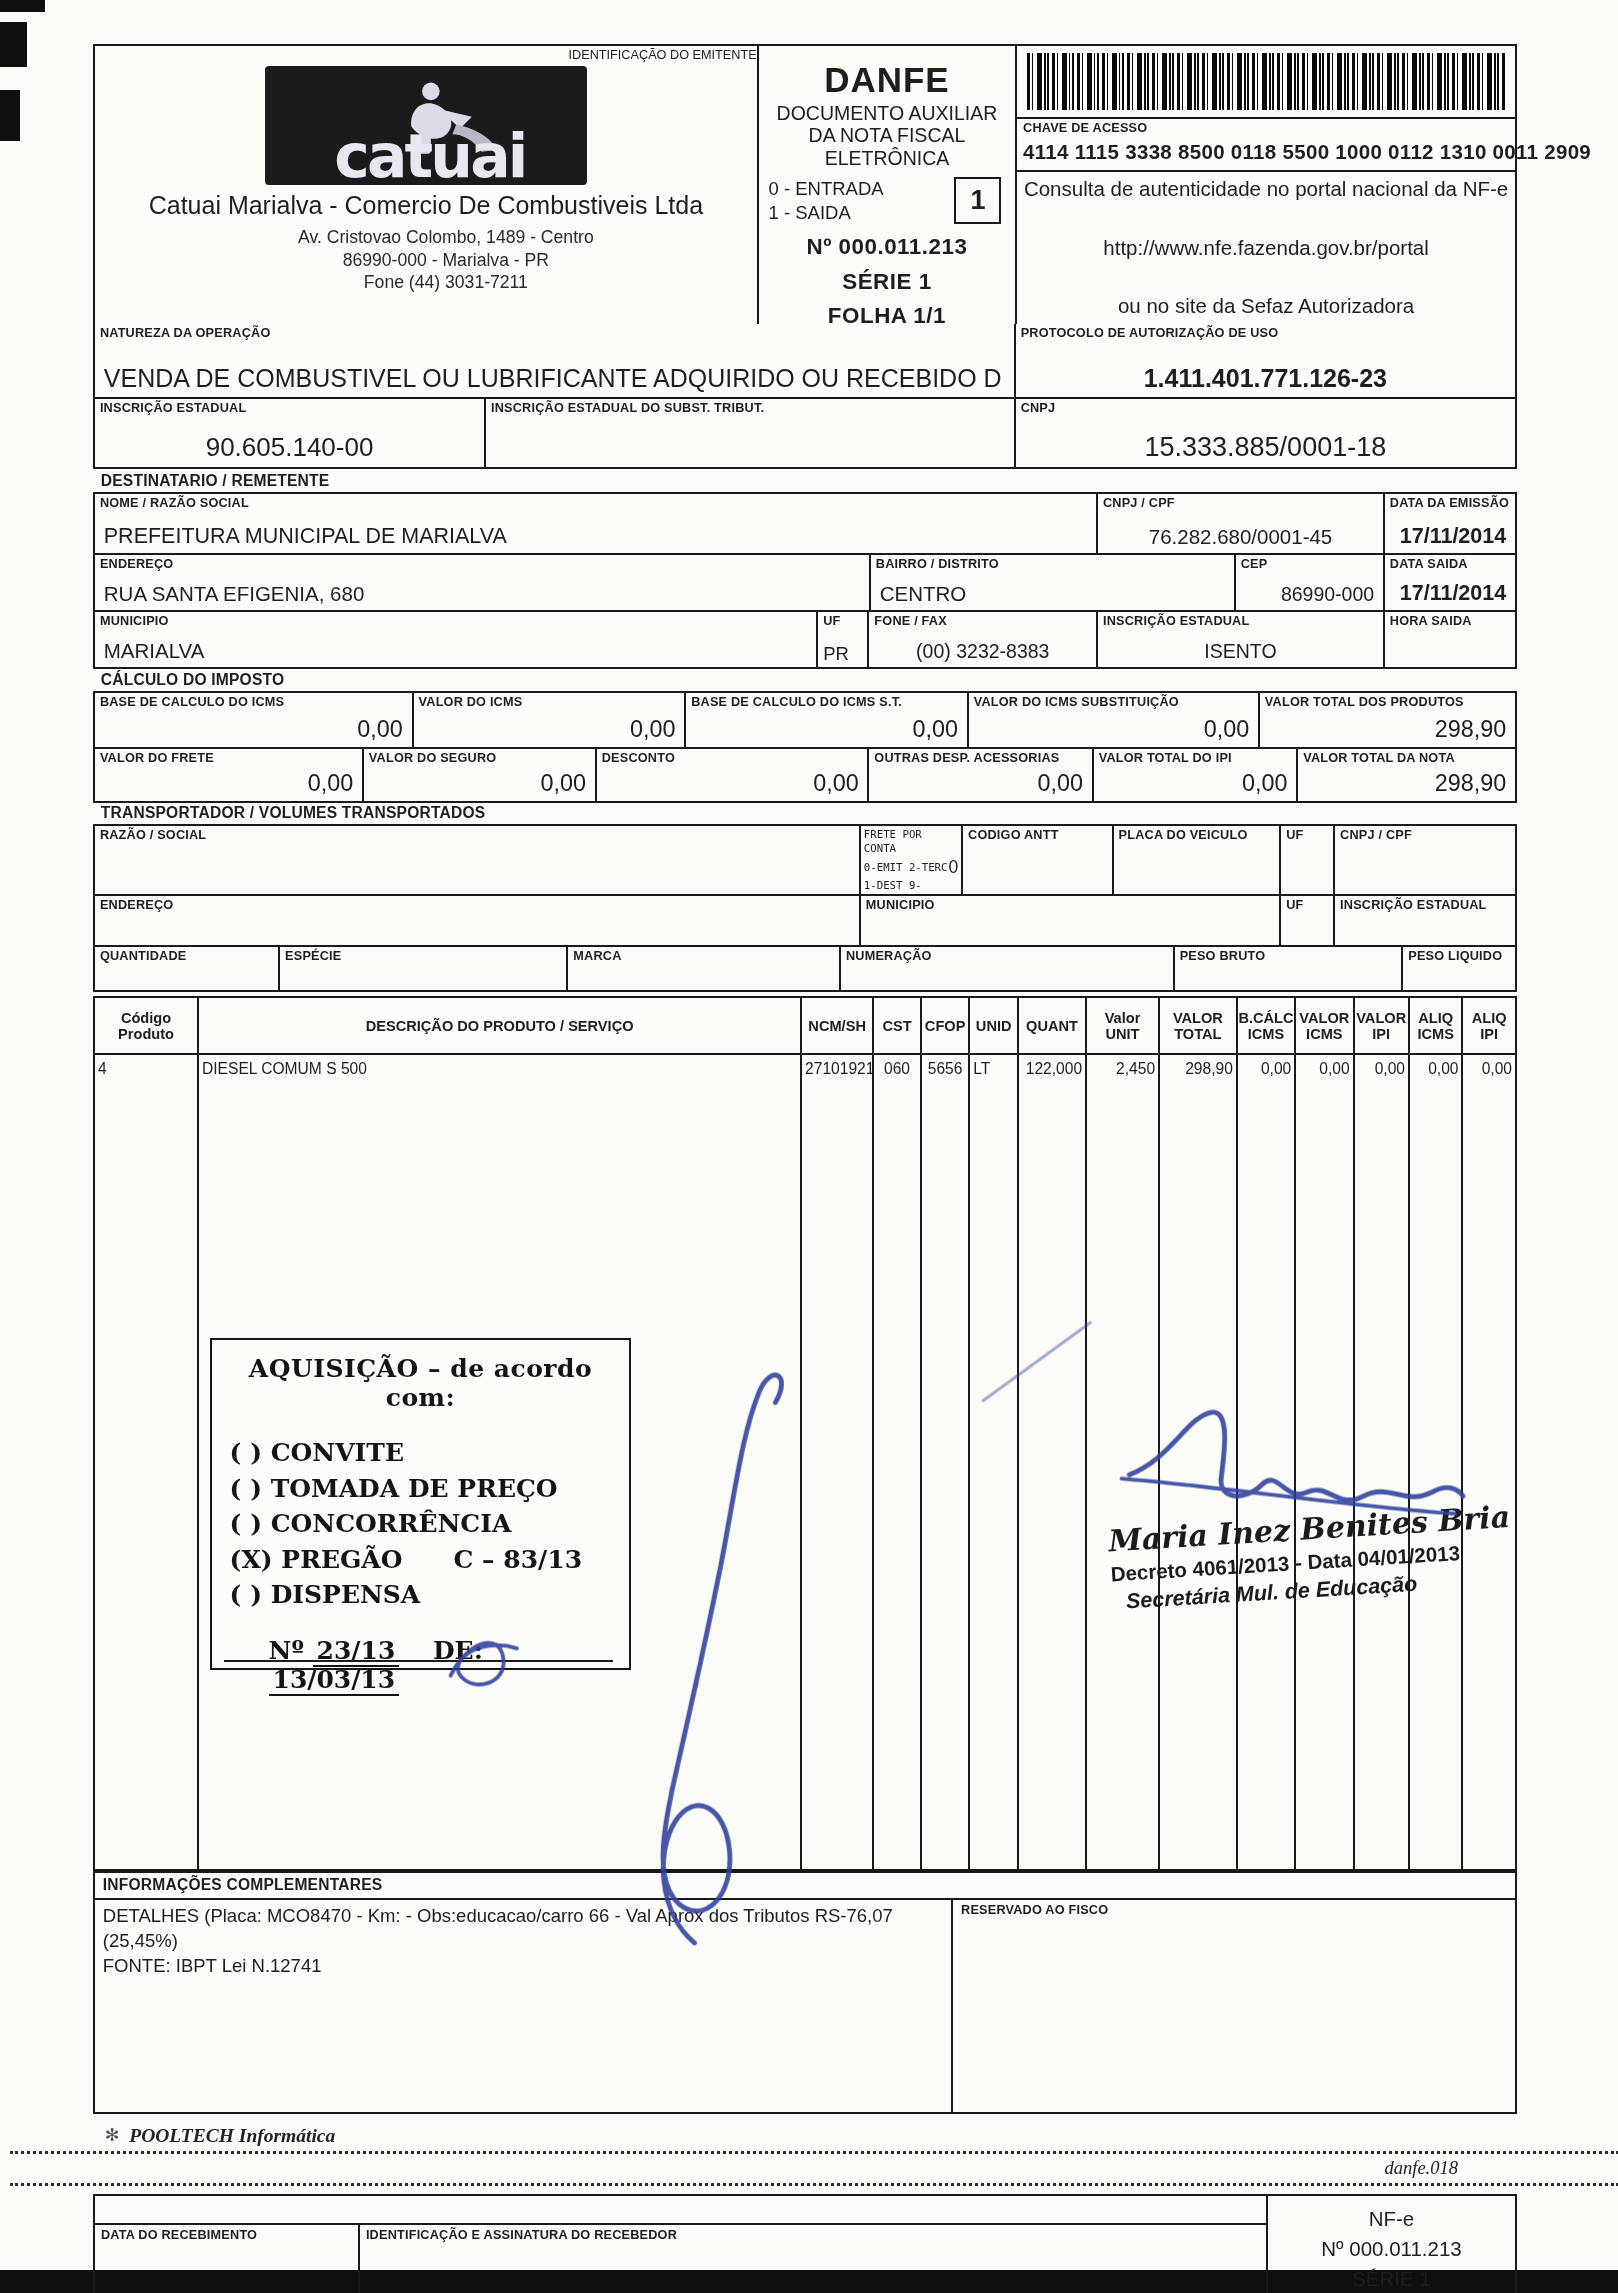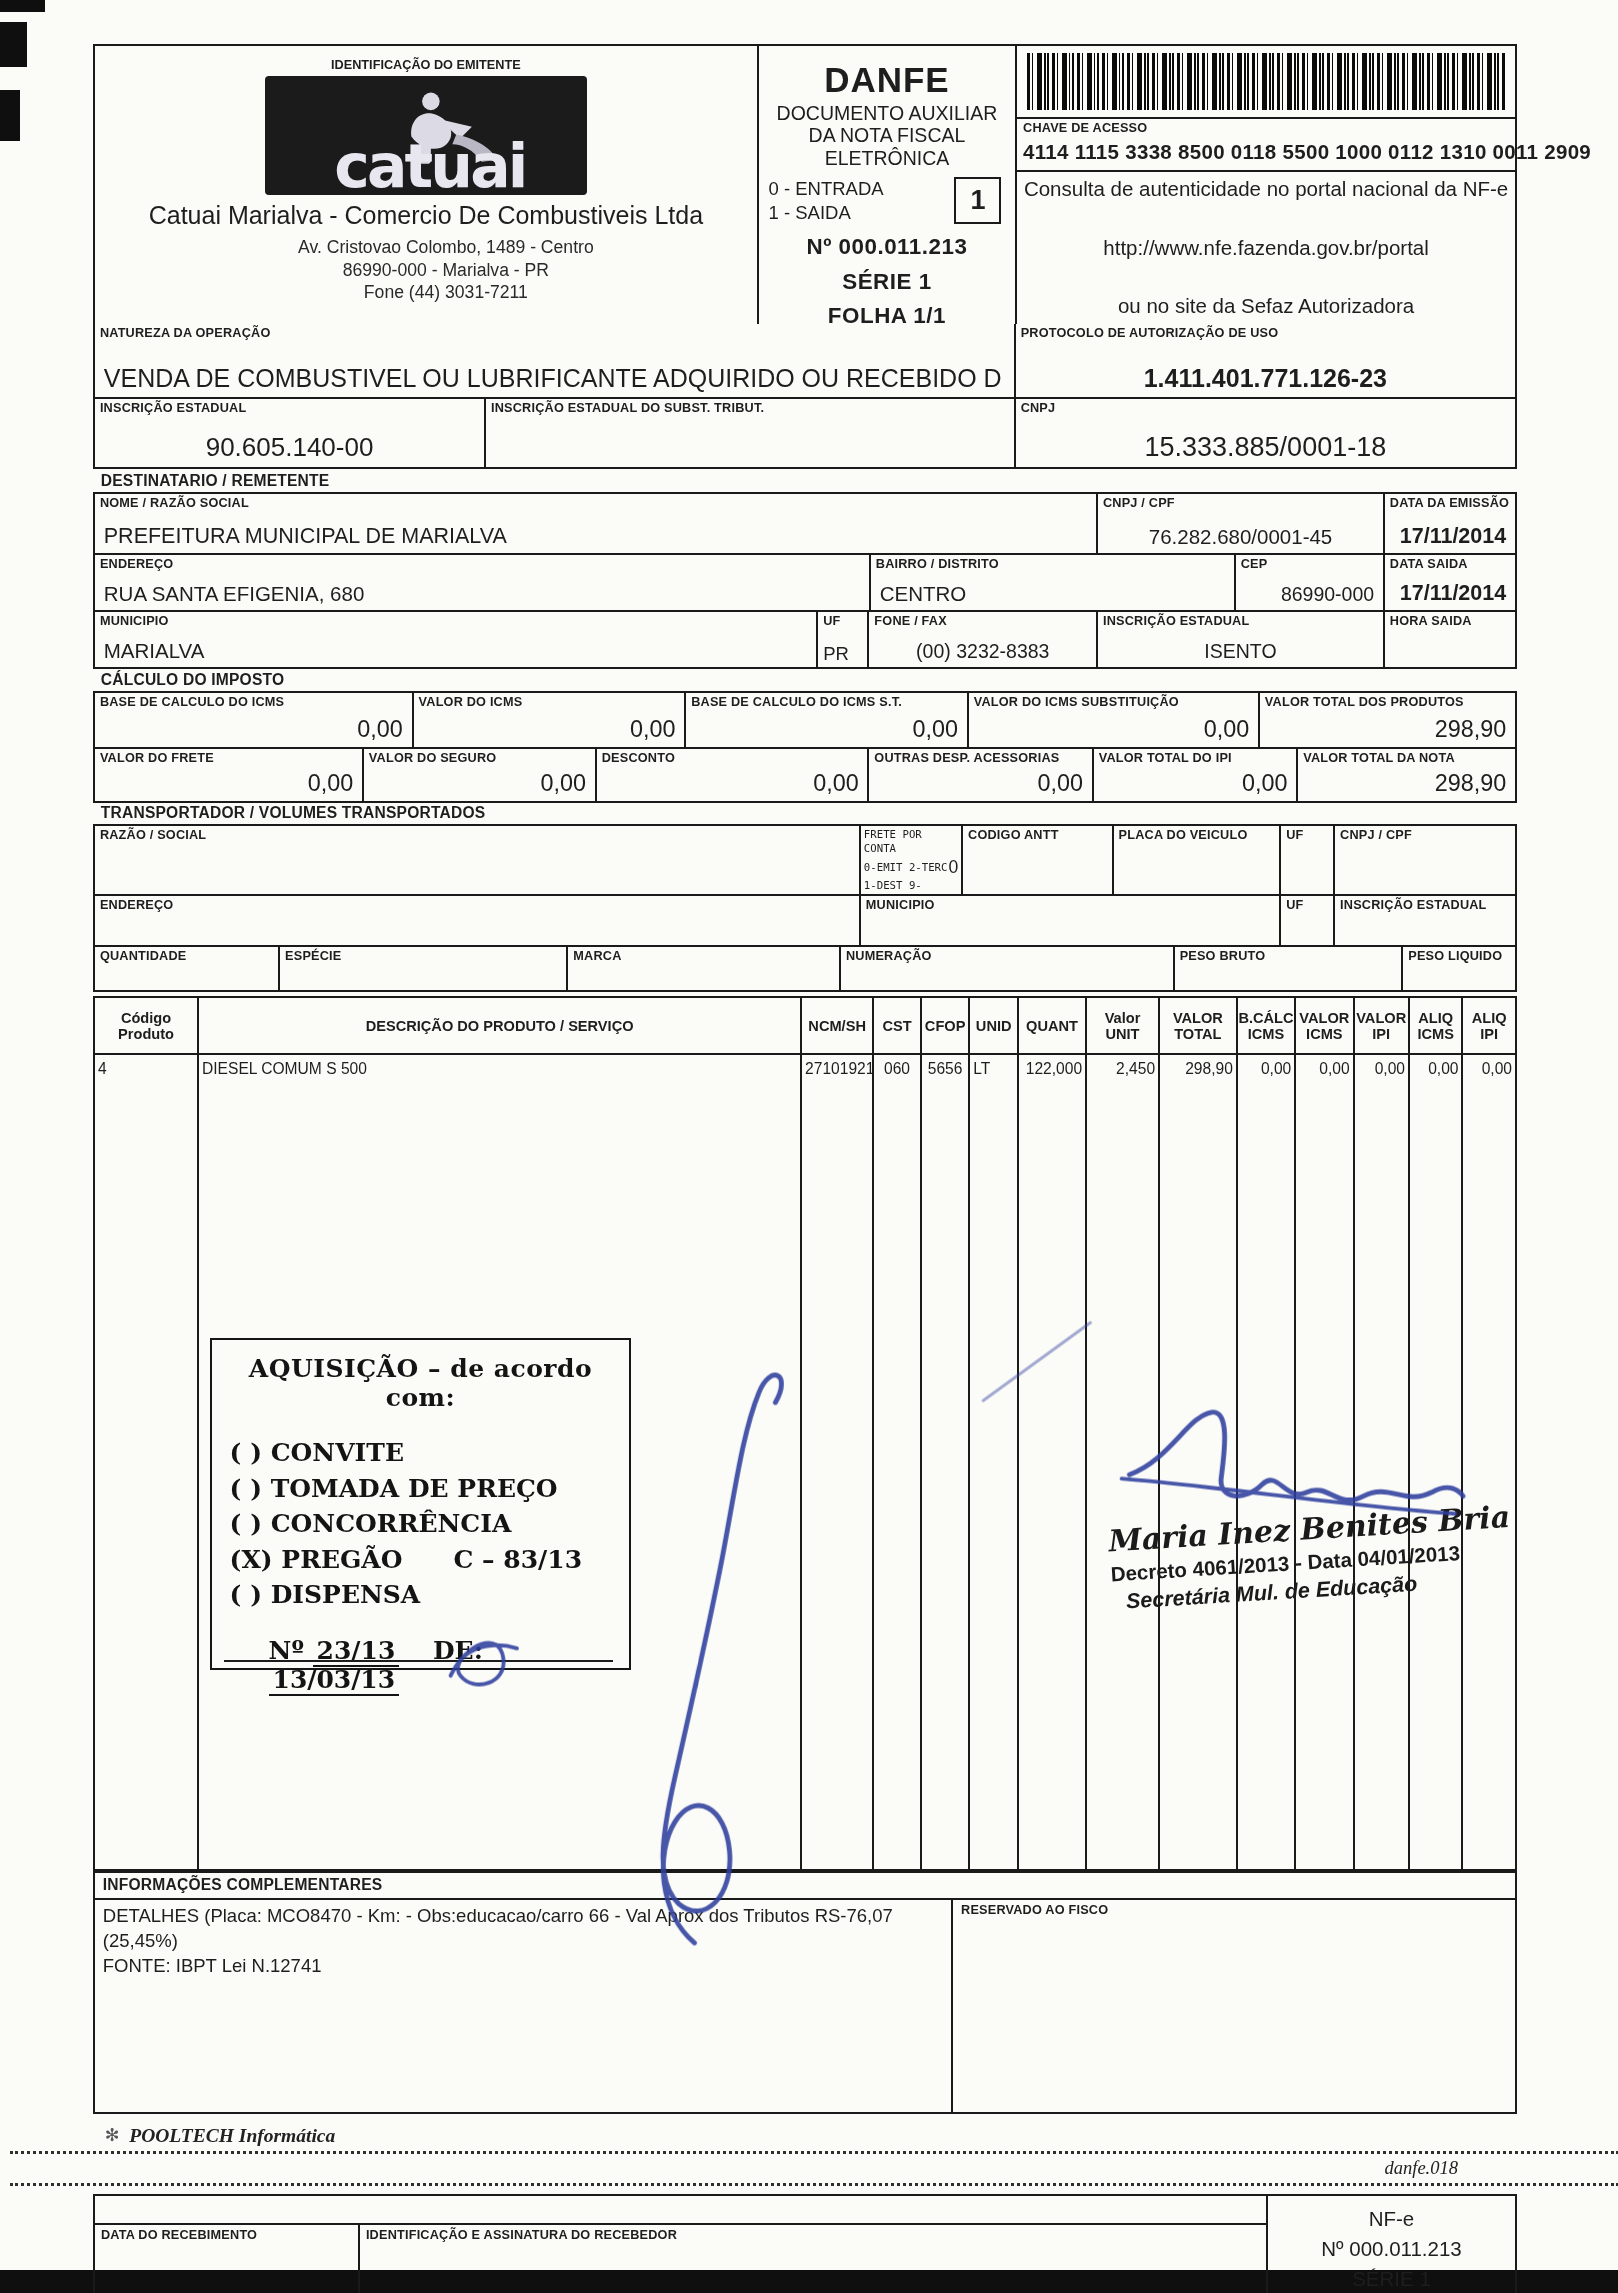--- a/index.html
+++ b/index.html
@@ -20,21 +20,21 @@
   .cell { display: flex; flex-direction: column; justify-content: space-between; padding: 2px 4.9px; overflow: hidden; }
   .lbl { font-size: 12.7px; font-weight: 700; letter-spacing: 0.2px; white-space: nowrap; }
   .val { font-size: 23.4px; padding: 0 3.9px 2px 3.9px; white-space: nowrap; }
   .num { text-align: right; }
   .ctr { text-align: center; }
   .seclbl { font-size: 15.6px; font-weight: 700; padding: 2.9px 2px 2px 7.8px; letter-spacing: 0.2px; }
   
   .hdrcols { display: flex; height: 278px; }
   .hdrcols > div + div { border-left: 2.9px solid #1a1a1a; }
   .emit { width: 46.6%; position: relative; text-align: center; }
-  .emit-lbl { font-size: 12.7px; font-weight: 700; padding-top: 12px; }
+  .emit-lbl { font-size: 12.7px; font-weight: 400; padding-top: 2px; text-align: right; }
   .logo { width: 322px; height: 119px; background: #1b1b1b; border-radius: 3.9px; margin: 3.9px auto 5.9px auto; position: relative; }
   .logo-text { position: absolute; left: 8px; right: 0; bottom: 2px; color: #e8e6ee; font-size: 60px; font-weight: 700; letter-spacing: -2.9px; line-height: .9; font-family: "DejaVu Sans", sans-serif; }
   .emit-name { font-size: 25px; margin-top: 2px; }
   .emit-addr { font-size: 17.6px; line-height: 1.3; margin-top: 5.9px; color: #2a2a2a; padding-left: 40px; }
   .danfebox { width: 18.2%; text-align: center; position: relative; padding-top: 14px; }
   .danfe-title { font-size: 35px; font-weight: 700; letter-spacing: 1px; }
   .danfe-sub { font-size: 19.5px; line-height: 1.15; margin-top: 2px; }
   .es-wrap { display: flex; align-items: center; margin: 7.8px 5.9px 0 9.8px; }
   .es-lines { font-size: 18.5px; text-align: left; line-height: 1.25; flex: 1; }
   .tipo-box { width: 47px; height: 47px; border: 2.9px solid #1a1a1a; font-size: 27px; font-weight: 700; display: flex; align-items: center; justify-content: center; margin-right: 7.8px; }

